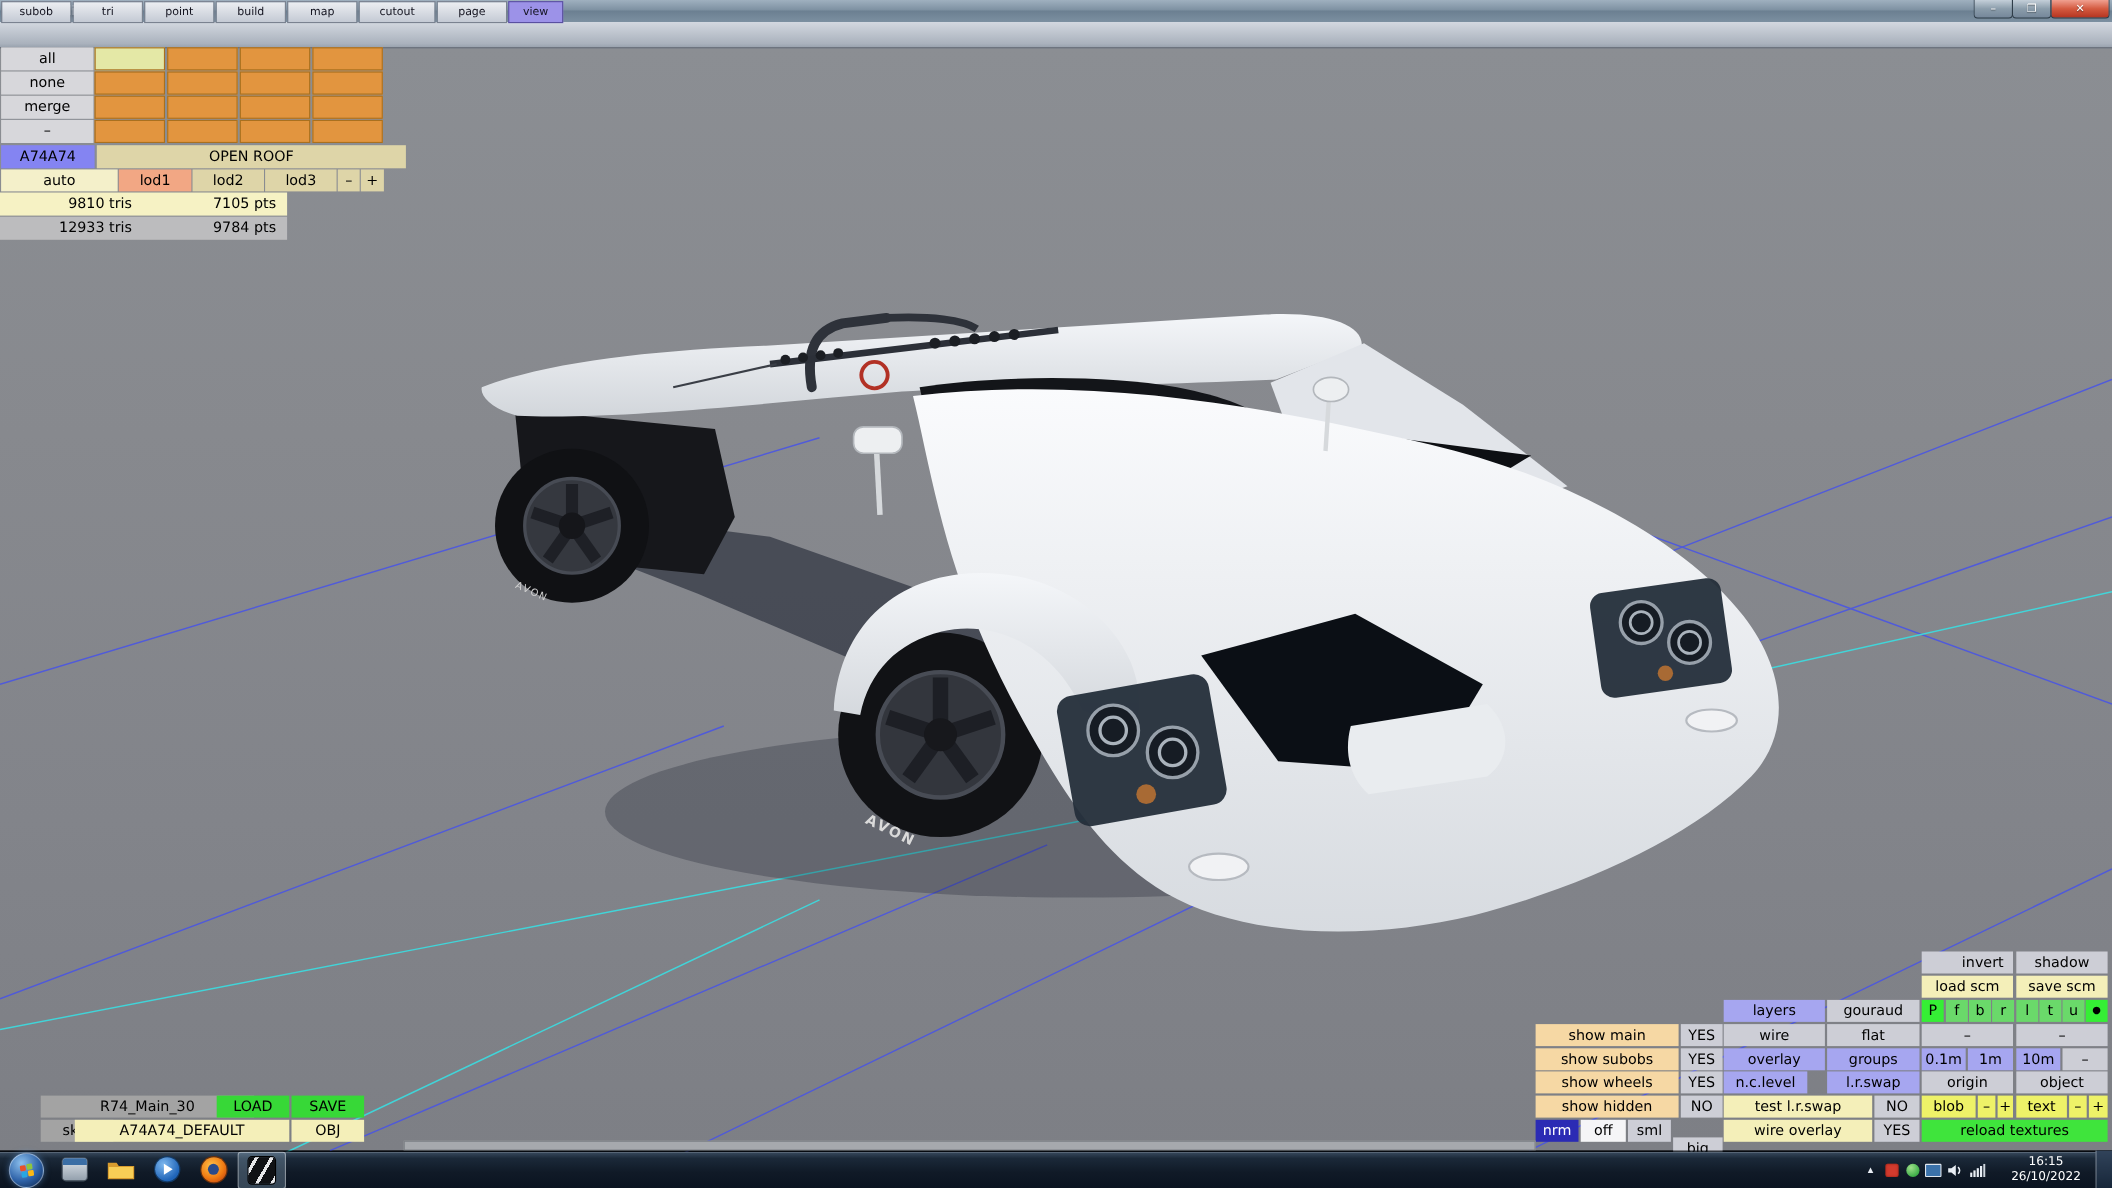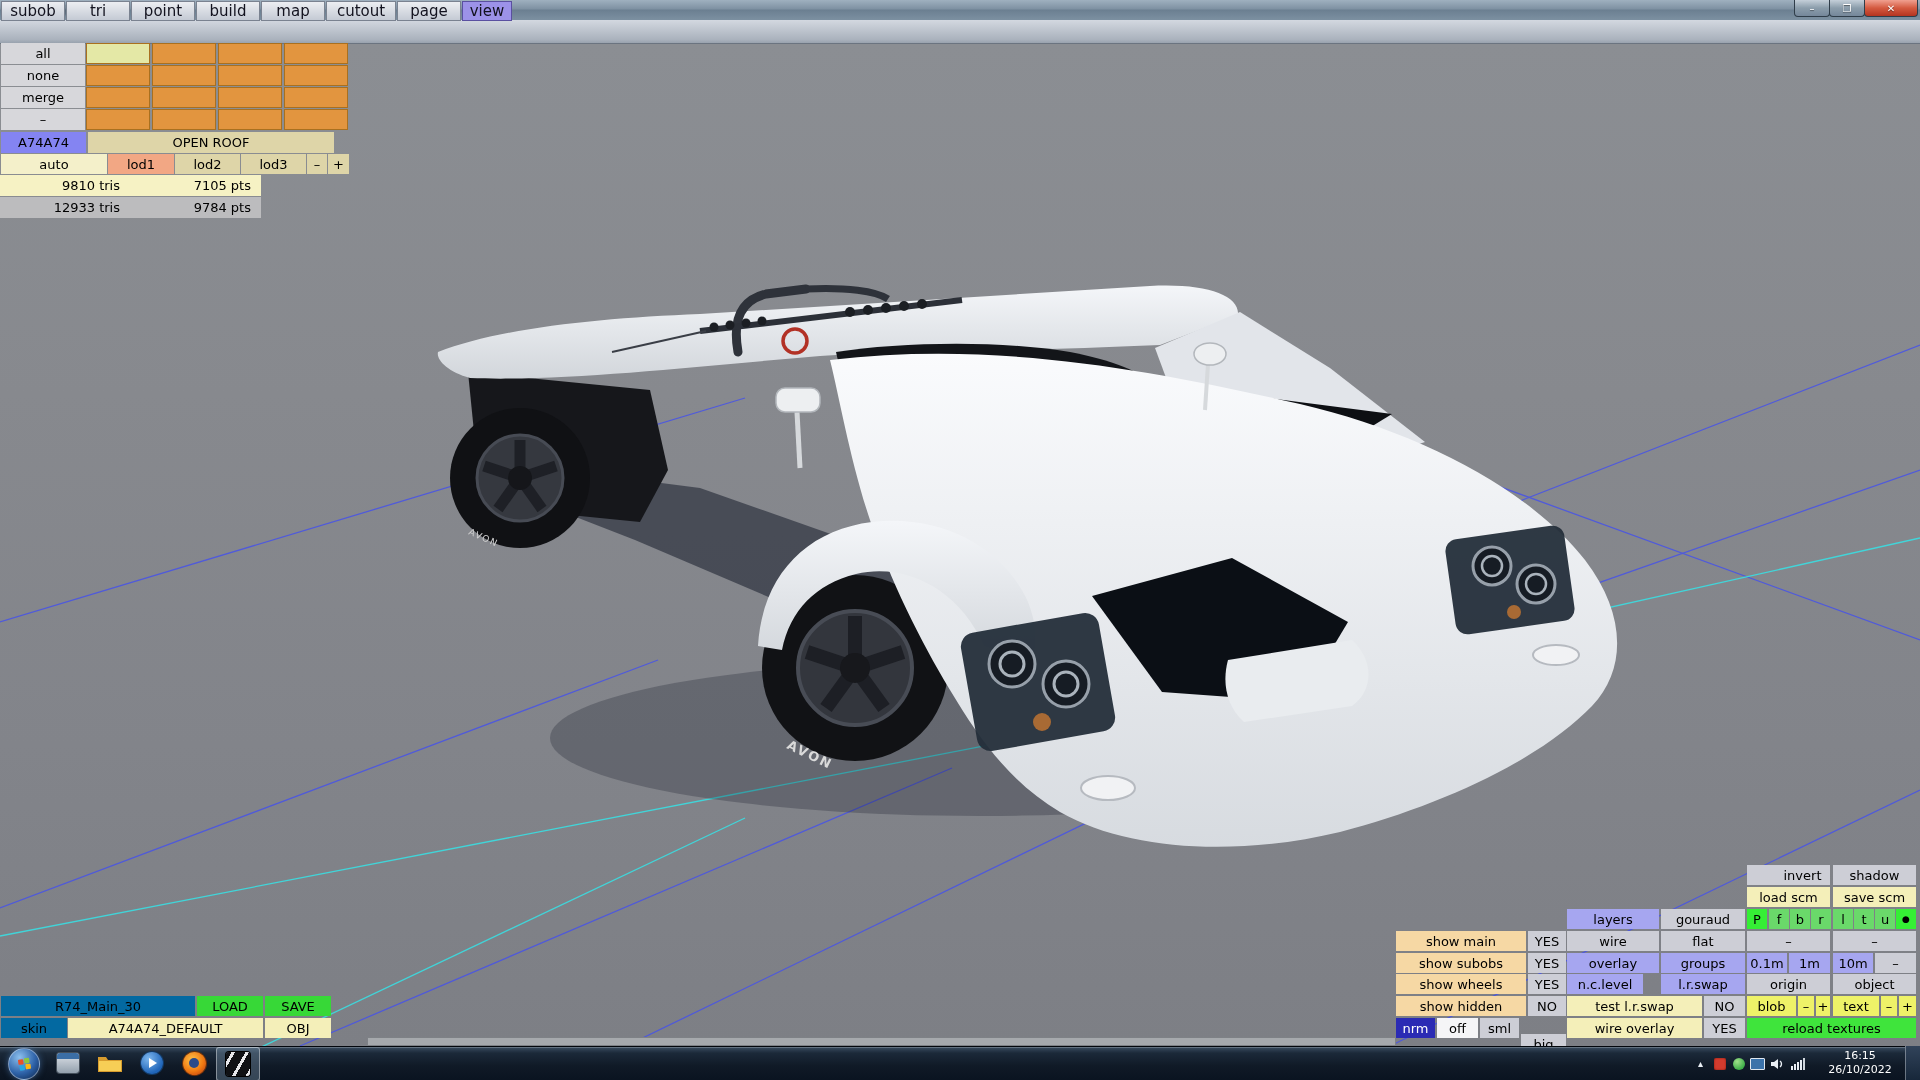--- a/index.html
+++ b/index.html
@@ -22,40 +22,40 @@
   .c-navy{background:#2b2bb4;color:#fff;}
   .c-white{background:#f5f5f7;}
   .c-tan{background:#ded5a8;}
   .c-cream{background:#f4f0ca;}
   .c-salmon{background:#f2a784;}
   .c-orange{background:#e2953f;border:1px solid #a9701f;}
   .c-olive{background:#e4e8a6;border:1px solid #a9701f;}
   .c-statyel{background:#f6f2c4;}
   .c-statgray{background:#bcbcbe;}
   .c-loadgrn{background:#37d837;}
-  .c-namegray{background:#0369a1;}
+  .c-namegray{background:#a3a3a3;margin-left:36px;}
 
   
   #titlebar{position:absolute;left:0;top:0;width:1920px;height:20px;
     background:linear-gradient(180deg,#9fb0bf 0%,#7e91a2 45%,#6b7f91 50%,#7c90a1 100%);
     border-bottom:1px solid #3c4a56;display:flex;align-items:center;}
   #titlebar .title{color:#fff;font-size:12px;margin-left:6px;text-shadow:0 1px 2px rgba(0,0,0,.6);}
   .appico{width:14px;height:14px;margin-left:5px;border-radius:2px;
     background:repeating-linear-gradient(135deg,#16181c 0 3px,#3a3f48 3px 5px);box-shadow:0 0 0 1px rgba(255,255,255,.25);}
   .winbtn{position:absolute;top:0;height:16px;border-radius:0 0 4px 4px;
     display:flex;align-items:center;justify-content:center;color:#fff;font-size:10px;
     background:linear-gradient(180deg,#c4cfd9,#8b9dab 50%,#75879a);
     border:1px solid #2f3d49;border-top:none;text-shadow:0 1px 1px rgba(0,0,0,.5);}
   .winbtn.close{background:linear-gradient(180deg,#f0a090,#d45a40 50%,#b43420);}
 
   
   #menubar{position:absolute;left:0;top:20px;width:1920px;height:23px;
     background:linear-gradient(180deg,#d3d8e0,#aab2bd 85%,#99a2ae);border-bottom:1px solid #6b7480;}
   .tab{position:absolute;top:1px;height:20px;display:flex;align-items:center;justify-content:center;
-    font-size:15px;color:#12121e;background:linear-gradient(180deg,#eceef2,#c4cad4);
+    font-size:10px;color:#12121e;background:linear-gradient(180deg,#eceef2,#c4cad4);
     border:1px solid #7a8290;box-sizing:border-box;}
   .tab.active{background:#9c92e8;border-color:#5a50a0;}
 
   
   #viewport{position:absolute;left:0;top:43px;width:1920px;height:1003px;
     background:linear-gradient(180deg,#8b8e93 0%,#87898e 35%,#82848a 70%,#7d7f85 100%);}
   #vpsvg{position:absolute;left:0;top:0;}
 
   
   #taskbar{position:absolute;left:0;top:1046px;width:1920px;height:34px;
@@ -251,21 +251,21 @@
   <div class="cell c-orange" style="left:86px;top:87px;width:64px;height:21px;"></div>
   <div class="cell c-orange" style="left:152px;top:87px;width:64px;height:21px;"></div>
   <div class="cell c-orange" style="left:218px;top:87px;width:64px;height:21px;"></div>
   <div class="cell c-orange" style="left:284px;top:87px;width:64px;height:21px;"></div>
   <div class="cell c-orange" style="left:86px;top:109px;width:64px;height:21px;"></div>
   <div class="cell c-orange" style="left:152px;top:109px;width:64px;height:21px;"></div>
   <div class="cell c-orange" style="left:218px;top:109px;width:64px;height:21px;"></div>
   <div class="cell c-orange" style="left:284px;top:109px;width:64px;height:21px;"></div>
 
   <div class="cell c-purple" style="left:1px;top:132px;width:85px;height:21px;">A74A74</div>
-  <div class="cell c-tan" style="left:88px;top:132px;width:246px;height:21px;">OPEN ROOF</div>
+  <div class="cell c-tan" style="left:88px;top:132px;width:281px;height:21px;">OPEN ROOF</div>
 
   <div class="cell c-cream" style="left:1px;top:154px;width:106px;height:20px;">auto</div>
   <div class="cell c-salmon" style="left:108px;top:154px;width:66px;height:20px;">lod1</div>
   <div class="cell c-tan" style="left:175px;top:154px;width:65px;height:20px;">lod2</div>
   <div class="cell c-tan" style="left:241px;top:154px;width:65px;height:20px;">lod3</div>
   <div class="cell c-tan" style="left:307px;top:154px;width:20px;height:20px;">–</div>
   <div class="cell c-tan" style="left:328px;top:154px;width:21px;height:20px;">+</div>
 
   <div class="cell c-statyel rt" style="left:0px;top:175px;width:130px;height:21px;">9810 tris</div>
   <div class="cell c-statyel rt" style="left:130px;top:175px;width:131px;height:21px;">7105 pts</div>

